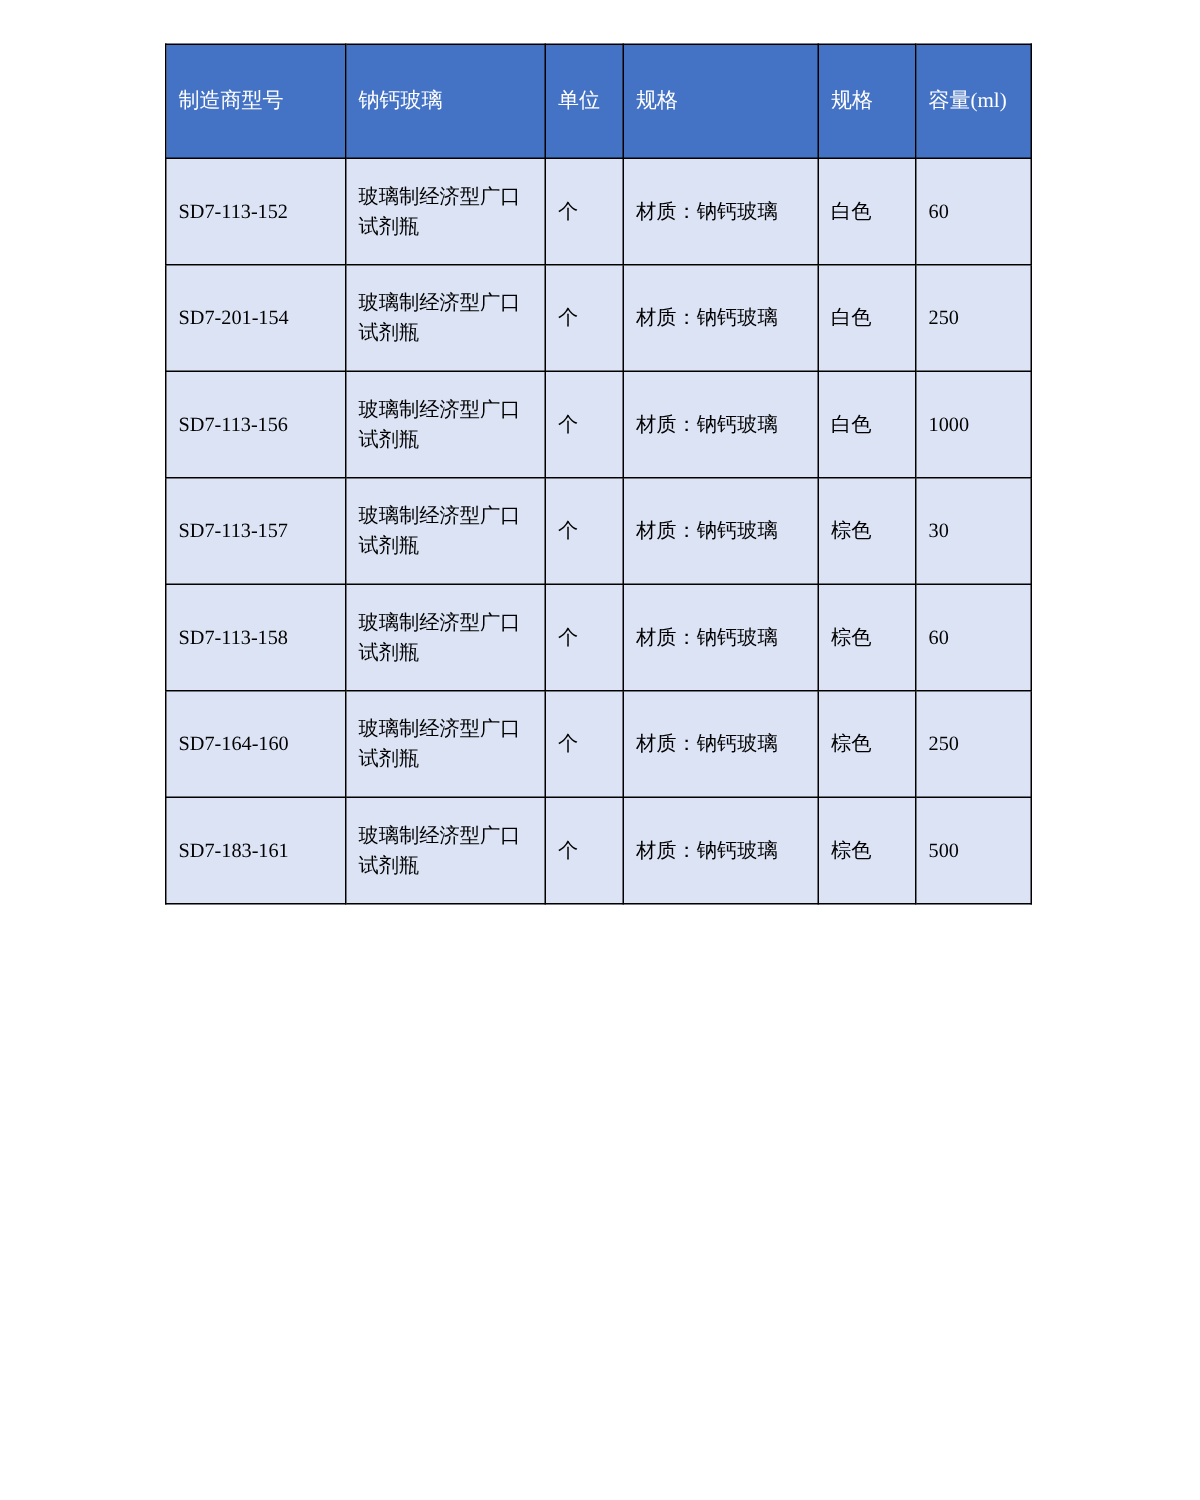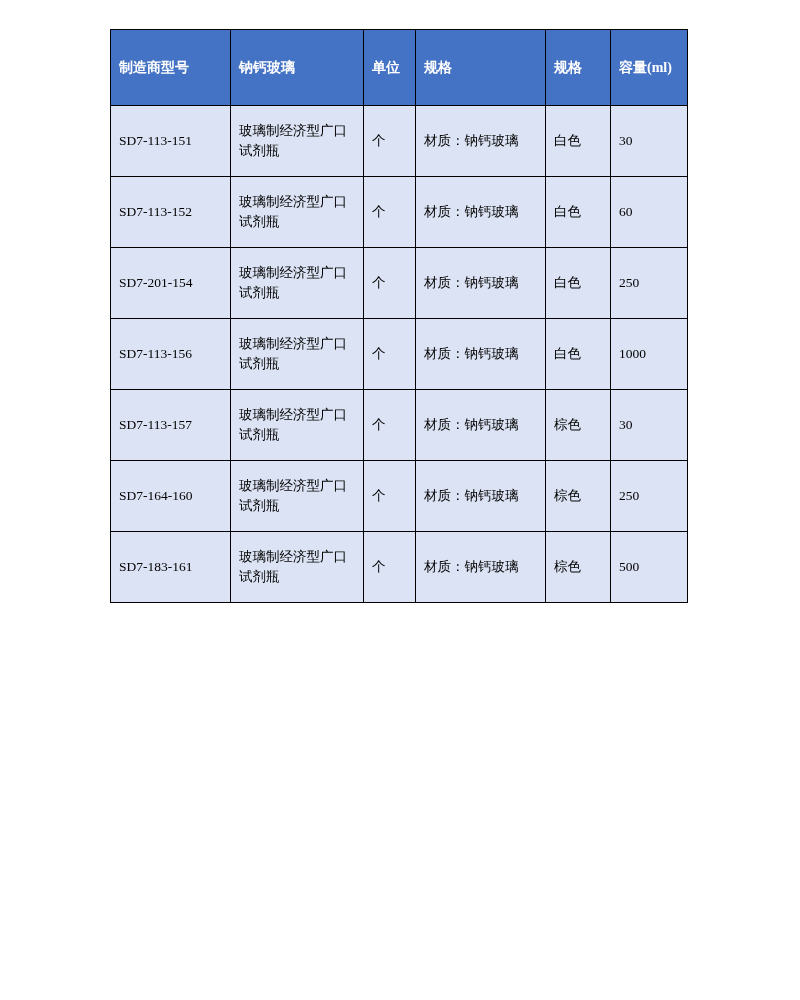--- a/index.html
+++ b/index.html
@@ -45,21 +45,21 @@
     font-family: "Liberation Serif", serif;
     font-size: 13.5px;
     line-height: 1.5;
     color: #000000;
     box-sizing: border-box;
   }
   table.spec-table thead th {
     background: #4472c4;
     color: #ffffff;
     height: 76px;
-    font-weight: bold;
+    font-weight: normal;
     text-align: left;
     font-size: 14px;
   }
   table.spec-table tbody td {
     background: #dce3f4;
     height: 71px;
     text-align: left;
   }
   .cell-model {
     font-family: "Liberation Mono", monospace;
@@ -92,28 +92,20 @@
           <th>制造商型号</th>
           <th>钠钙玻璃</th>
           <th>单位</th>
           <th>规格</th>
           <th>规格</th>
           <th>容量(ml)</th>
         </tr>
       </thead>
       <tbody>
         <tr>
-          <td class="cell-model">SD7-113-151</td>
-          <td class="cell-name">玻璃制经济型广口试剂瓶</td>
-          <td class="cell-unit">个</td>
-          <td>材质：钠钙玻璃</td>
-          <td>白色</td>
-          <td>30</td>
-        </tr>
-        <tr>
           <td class="cell-model">SD7-113-152</td>
           <td class="cell-name">玻璃制经济型广口试剂瓶</td>
           <td class="cell-unit">个</td>
           <td>材质：钠钙玻璃</td>
           <td>白色</td>
           <td>60</td>
         </tr>
         <tr>
           <td class="cell-model">SD7-201-154</td>
           <td class="cell-name">玻璃制经济型广口试剂瓶</td>
@@ -132,20 +124,28 @@
         </tr>
         <tr>
           <td class="cell-model">SD7-113-157</td>
           <td class="cell-name">玻璃制经济型广口试剂瓶</td>
           <td class="cell-unit">个</td>
           <td>材质：钠钙玻璃</td>
           <td>棕色</td>
           <td>30</td>
         </tr>
         <tr>
+          <td class="cell-model">SD7-113-158</td>
+          <td class="cell-name">玻璃制经济型广口试剂瓶</td>
+          <td class="cell-unit">个</td>
+          <td>材质：钠钙玻璃</td>
+          <td>棕色</td>
+          <td>60</td>
+        </tr>
+        <tr>
           <td class="cell-model">SD7-164-160</td>
           <td class="cell-name">玻璃制经济型广口试剂瓶</td>
           <td class="cell-unit">个</td>
           <td>材质：钠钙玻璃</td>
           <td>棕色</td>
           <td>250</td>
         </tr>
         <tr>
           <td class="cell-model">SD7-183-161</td>
           <td class="cell-name">玻璃制经济型广口试剂瓶</td>

